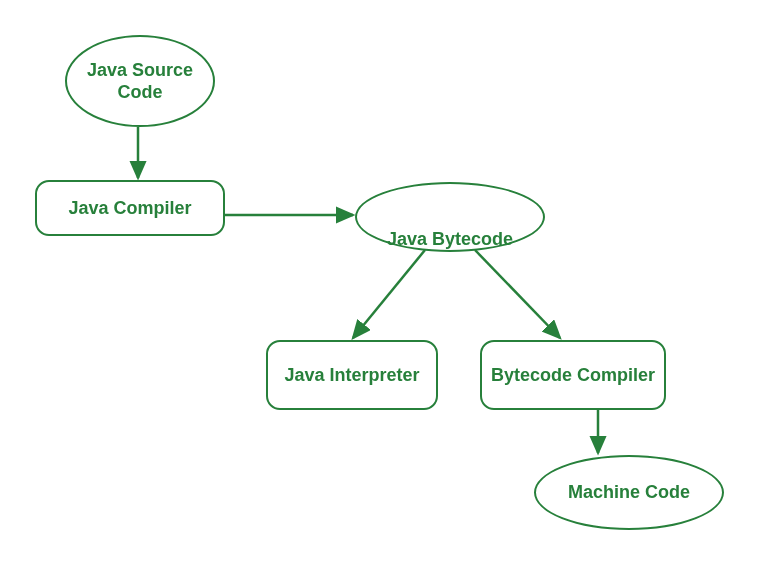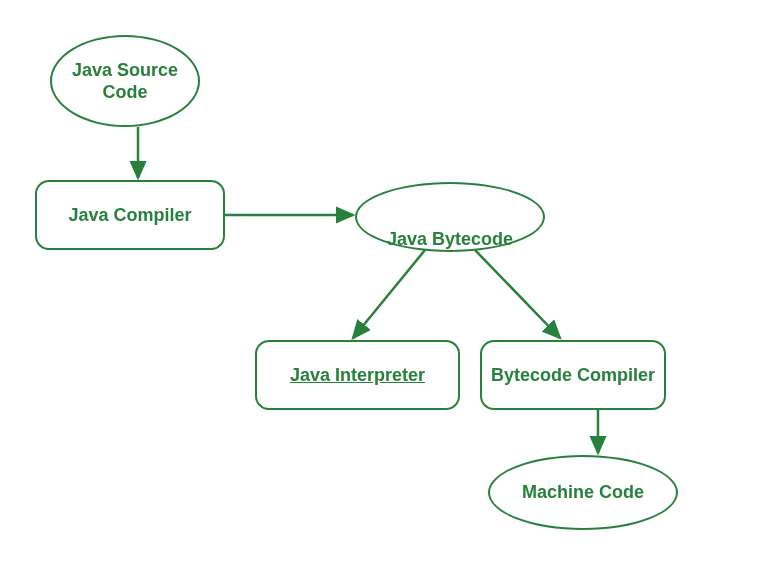--- a/index.html
+++ b/index.html
@@ -49,35 +49,35 @@
   </defs>
   <g id="edges-group">
       <path d="M138,127 L138,178" stroke="#27803b" stroke-width="2.5" fill="none" marker-end="url(#arrowhead)"></path>
       <path d="M225,215 L353,215" stroke="#27803b" stroke-width="2.5" fill="none" marker-end="url(#arrowhead)"></path>
       <path d="M425,250 L353,338" stroke="#27803b" stroke-width="2.5" fill="none" marker-end="url(#arrowhead)"></path>
       <path d="M475,250 L560,338" stroke="#27803b" stroke-width="2.5" fill="none" marker-end="url(#arrowhead)"></path>
       <path d="M598,410 L598,453" stroke="#27803b" stroke-width="2.5" fill="none" marker-end="url(#arrowhead)"></path>
     </g>
 </svg>
 
-<div class="node ellipse" style="left:50px; top:35px; width:150px; height:92px;">
+<div class="node ellipse" style="left:65px; top:35px; width:150px; height:92px;">
   <span>Java Source<br>Code</span>
 </div>
 
-<div class="node rect" style="left:35px; top:180px; width:190px; height:70px;">
+<div class="node rect" style="left:35px; top:180px; width:190px; height:56px;">
   <span>Java Compiler</span>
 </div>
 
 <div class="node ellipse" style="left:355px; top:182px; width:190px; height:70px;align-items:flex-end;">
   <span>Java Bytecode</span>
 </div>
 
-<div class="node rect" style="left:255px; top:340px; width:205px; height:70px;text-decoration:underline;">
+<div class="node rect" style="left:266px; top:340px; width:172px; height:70px;">
   <span>Java Interpreter</span>
 </div>
 
 <div class="node rect" style="left:480px; top:340px; width:186px; height:70px;">
   <span>Bytecode Compiler</span>
 </div>
 
-<div class="node ellipse" style="left:488px; top:455px; width:190px; height:75px;">
+<div class="node ellipse" style="left:534px; top:455px; width:190px; height:75px;">
   <span>Machine Code</span>
 </div>
 
 </body></html>

